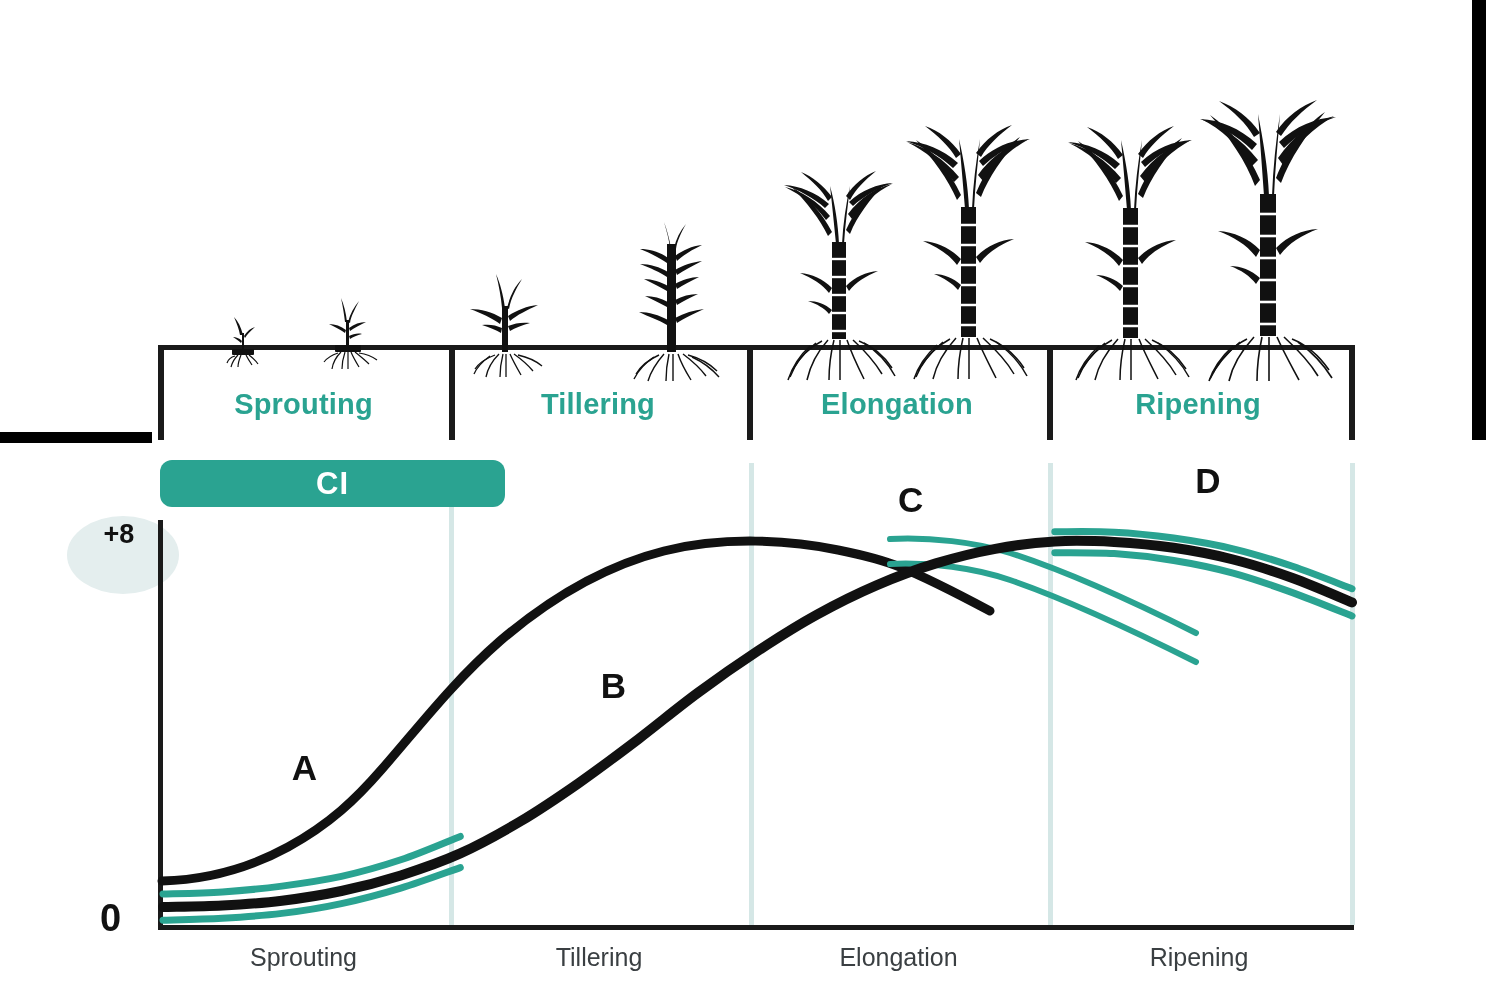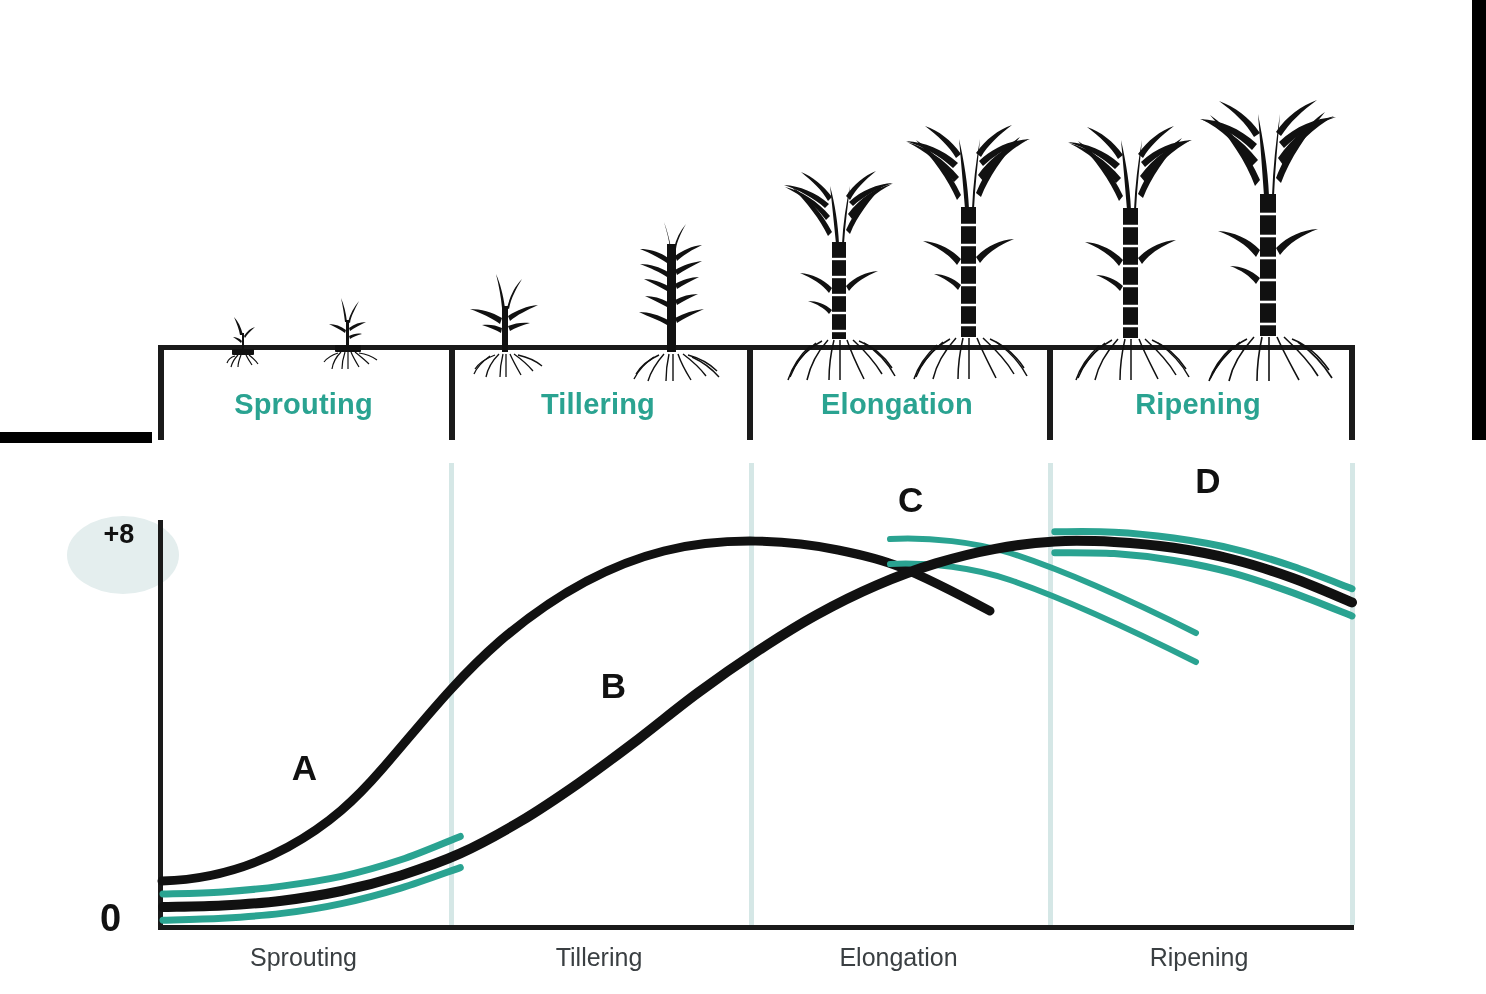--- a/index.html
+++ b/index.html
@@ -332,20 +332,23 @@
 
   <div class="divider" style="left:449px;"></div>
   <div class="divider" style="left:749px;"></div>
   <div class="divider" style="left:1048px;"></div>
   <div class="divider" style="left:1350px;"></div>
 
   <div class="y-tick-bubble"></div>
   <div class="axis-y"></div>
   <div class="axis-x"></div>
 
+  <div class="ci-badge">
+    <span>CI</span>
+  </div>
 
   <div class="y-tick-label">
     <span>+8</span>
   </div>
   <div class="y-zero">0</div>
 
   <svg class="curve-svg" viewBox="0 0 1486 551" preserveAspectRatio="none">
 
     <path fill="none" stroke="#2aa391" stroke-width="6" stroke-linecap="round" d="M162 862 C200 860 244 848 285 822 C318 801 340 784 357 770"></path>
     <path fill="none" stroke="#2aa391" stroke-width="6" stroke-linecap="round" d="M162 894 C202 894 248 884 290 858 C323 838 346 820 362 806"></path>

